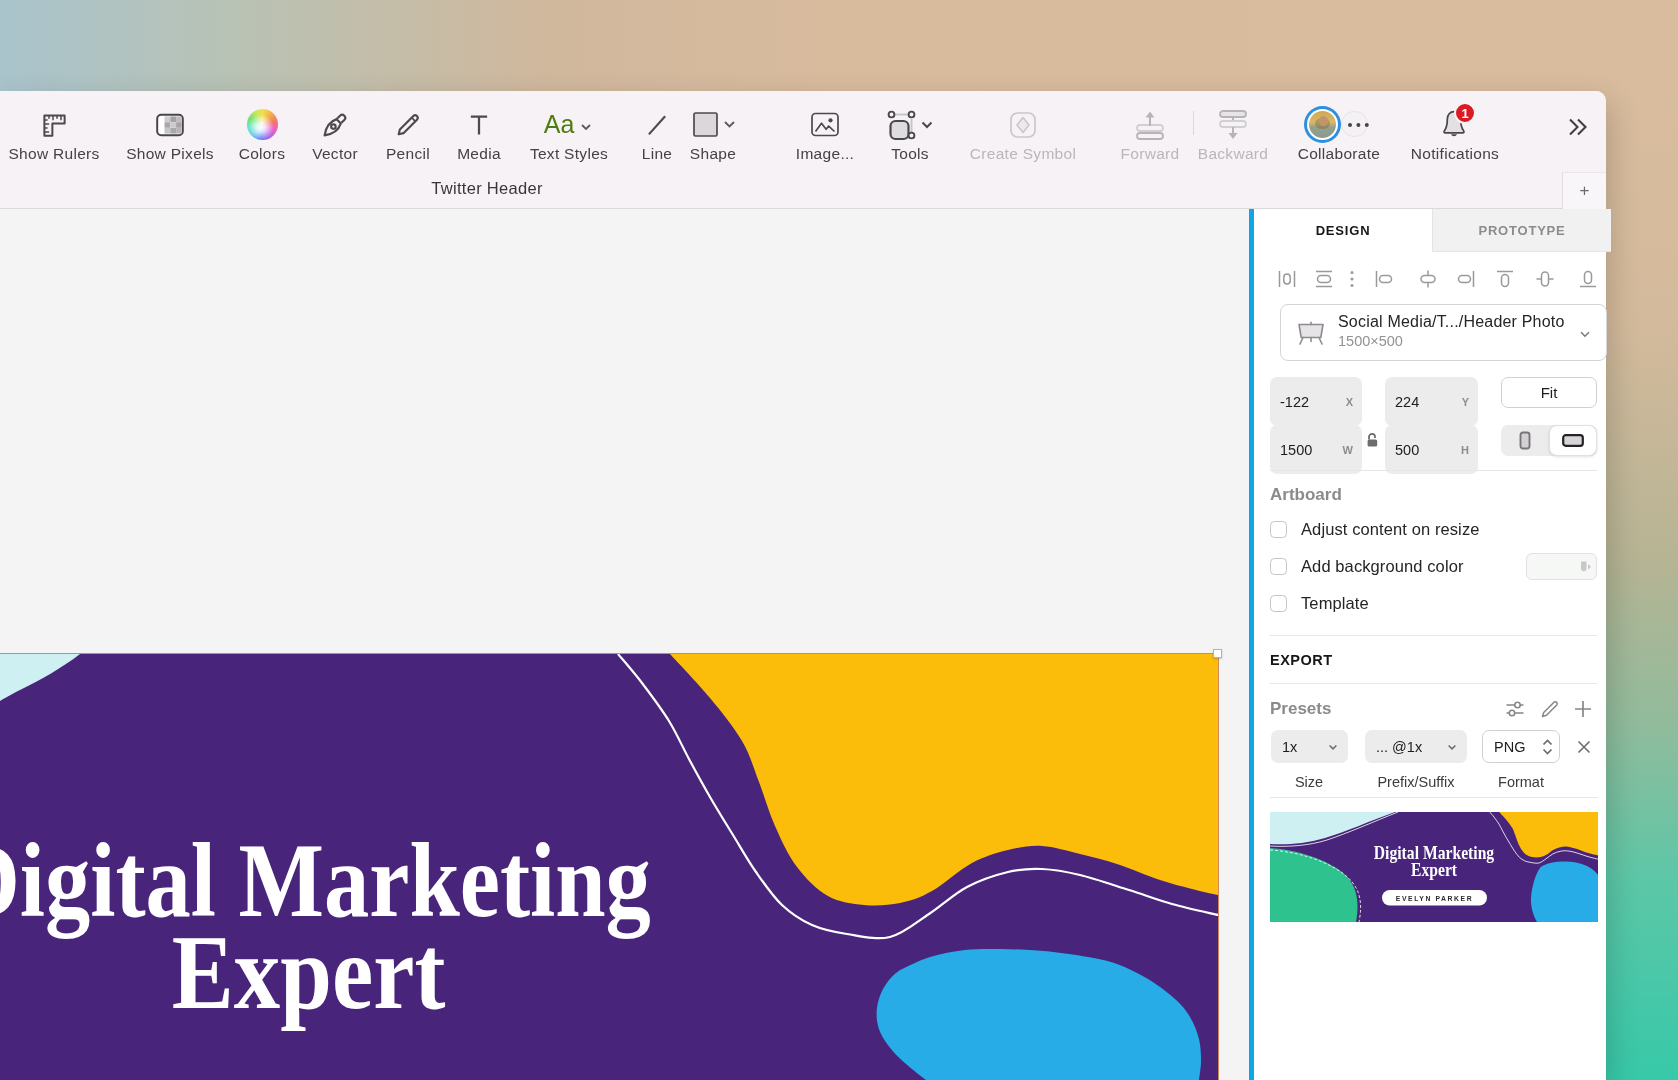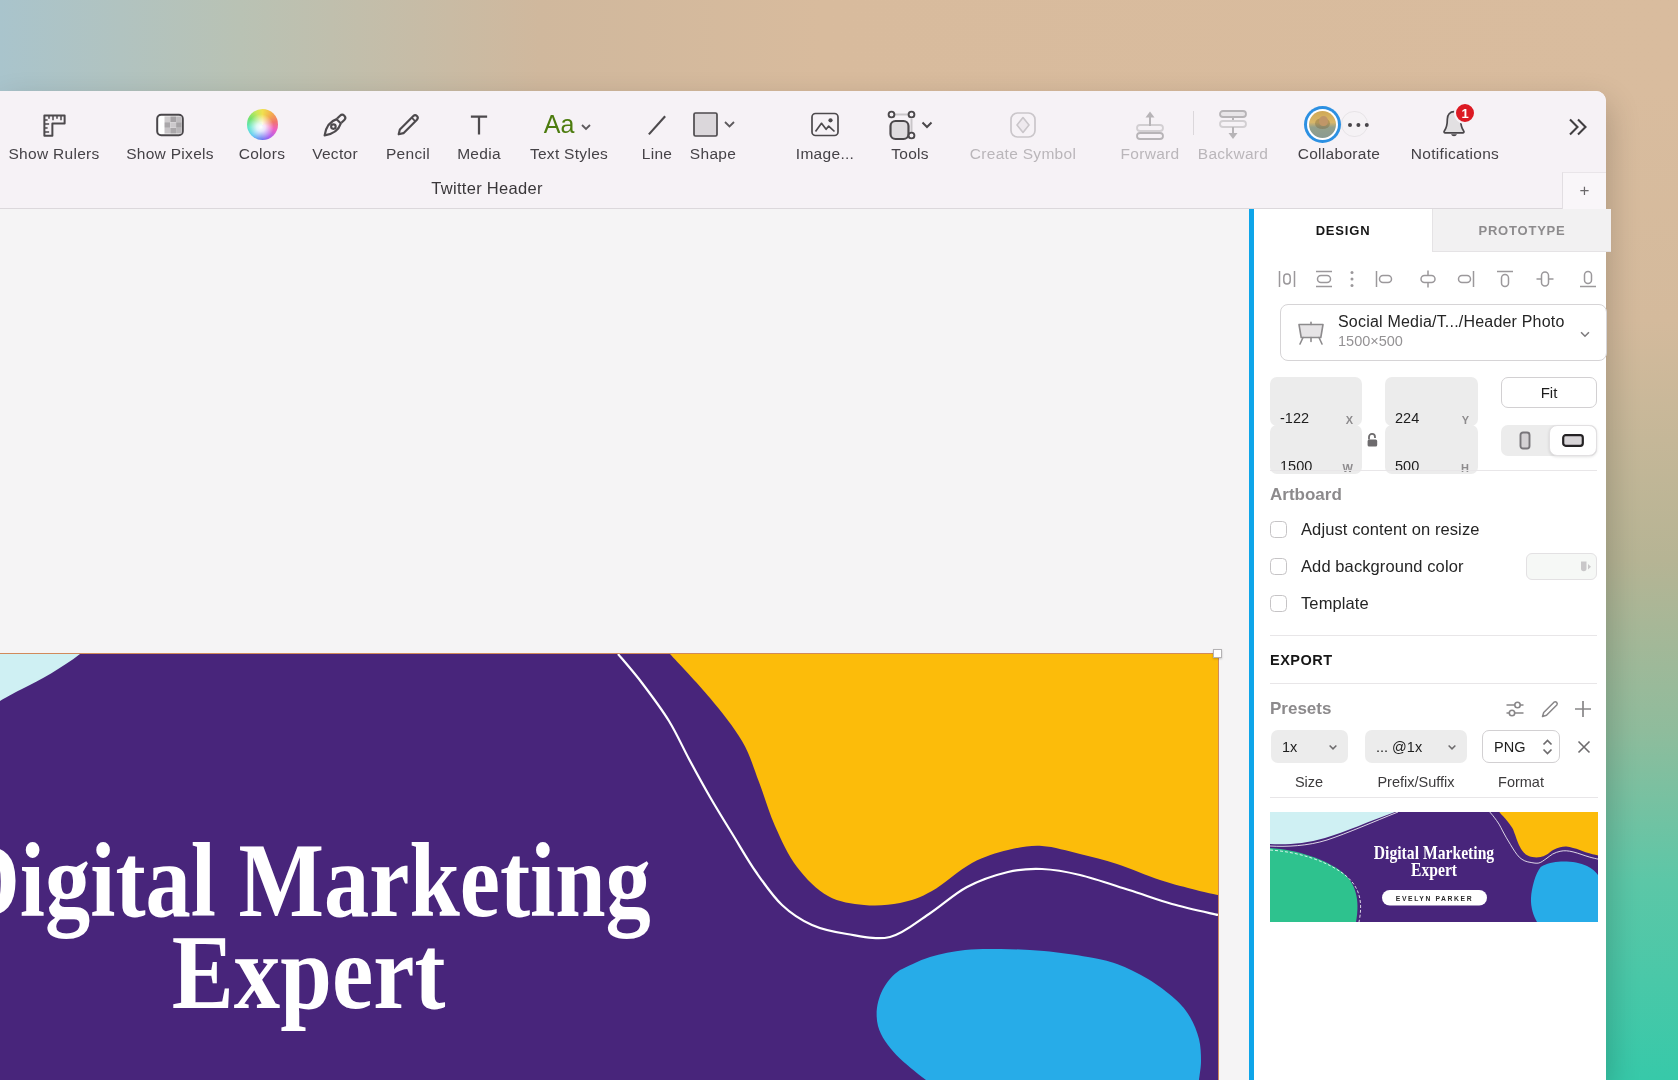--- a/index.html
+++ b/index.html
@@ -73,21 +73,21 @@
   .arow { position:absolute; left:0; top:59px; width:357px; height:22px; }
   .aic { position:absolute; top:0; width:22px; height:22px; fill:none; stroke:#9b989b; stroke-width:1.5; }
   #abx {
     position:absolute; left:16px; top:95px; width:327px; height:57px;
     border:1px solid #d6d4d6; border-radius:8px; background:#fff;margin-left:10px;
   }
   #abx-t { position:absolute; left:57px; top:8px; font-size:16px; letter-spacing:0.2px; color:#252525; }
   #abx-s { position:absolute; left:57px; top:28px; font-size:14.5px; color:#949294; }
   .fld {
     position:absolute; height:49px; background:#ececec; border-radius:7px;
-    display:flex; align-items:flex-end; justify-content:space-between; padding:0 9px 0 10px;
+    display:flex; align-items:center; justify-content:space-between; padding:0 9px 0 10px;
   }
   .fv { font-size:14.5px; color:#1d1d1d; }
   .fu { font-size:11px; font-weight:bold; color:#8d8b8d; }
   .btn {
     position:absolute; height:31px; background:#fff; border:1px solid #d2d0d2; border-radius:7px;
     font-size:15px; color:#1d1d1d; display:flex; align-items:center; justify-content:center;
   }
   #segc {
     position:absolute; left:247px; top:216px; width:96px; height:31px;
     background:#ececec; border-radius:7px;

